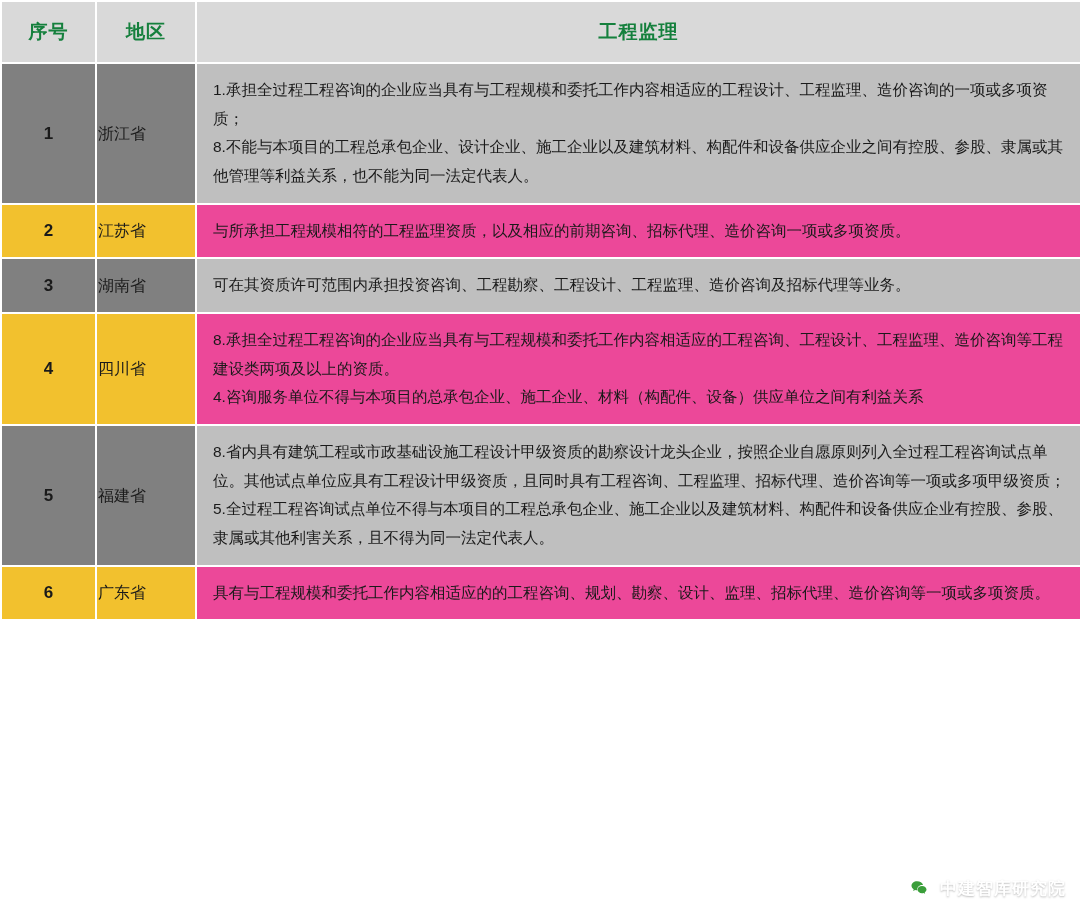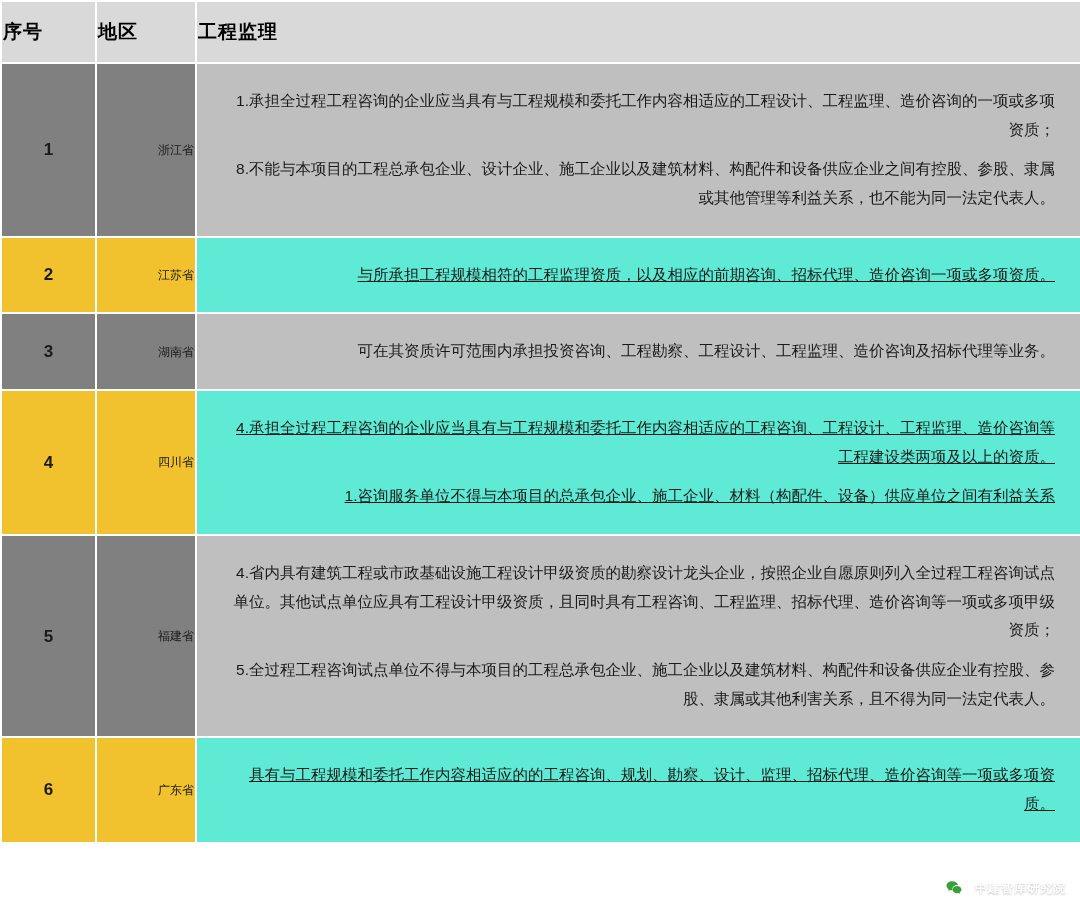--- a/index.html
+++ b/index.html
@@ -23,73 +23,72 @@
     border-collapse: collapse;
     width: 1080px;
     table-layout: fixed;
   }
   table.req-table col.c-idx { width: 95px; }
   table.req-table col.c-region { width: 100px; }
   table.req-table col.c-req { width: 885px; }
 
   thead th {
     background: #d9d9d9;
-    color: #000000;
+    color: #15803d;
     font-size: 19px;
     font-weight: bold;
-    text-align: left;
+    text-align: center;
     vertical-align: middle;
     height: 58px;
     border: 2px solid #ffffff;
     letter-spacing: 1px;
   }
   tbody td {
     border: 2px solid #ffffff;
     vertical-align: middle;
     font-size: 15.5px;
     line-height: 1.85;
     color: #1a1a1a;
   }
   td.idx {
     text-align: center;
     font-weight: bold;
     font-size: 17px;
     color: #1a1a1a;
   }
   td.region {
-    text-align: right;
-    font-size: 12px;
+    text-align: left;
+    font-size: 16px;
     color: #1a1a1a;
   }
   td.req {
     text-align: left;
     padding: 12px 14px 12px 16px;
   }
   td.req p {
-    margin: 11px;
-    text-align: right;
+    margin: 0;
   }
   
   tr.band-gray td.idx,
   tr.band-gray td.region { background: #808080; }
   tr.band-gray td.req { background: #bfbfbf; }
 
   tr.band-yellow td.idx,
   tr.band-yellow td.region { background: #f2c12e; }
-  tr.band-yellow td.req { background: #5eead4; text-decoration: underline; }
+  tr.band-yellow td.req { background: #ec4899; }
 
   .watermark {
     position: absolute;
     right: 14px;
     bottom: 14px;
     display: flex;
     align-items: center;
     gap: 8px;
     color: #ffffff;
-    font-size: 12px;
+    font-size: 17px;
     font-weight: bold;
     letter-spacing: 1px;
     text-shadow: 0 1px 2px rgba(0,0,0,0.25);
     pointer-events: none;
   }
   .wm-logo {
     width: 26px;
     height: 26px;
     border-radius: 50%;
     background: #ffffff;
@@ -141,30 +140,30 @@
         <td class="region">湖南省</td>
         <td class="req">
           <p>可在其资质许可范围内承担投资咨询、工程勘察、工程设计、工程监理、造价咨询及招标代理等业务。</p>
         </td>
       </tr>
 
       <tr class="band-yellow">
         <td class="idx">4</td>
         <td class="region">四川省</td>
         <td class="req">
-          <p>4.承担全过程工程咨询的企业应当具有与工程规模和委托工作内容相适应的工程咨询、工程设计、工程监理、造价咨询等工程建设类两项及以上的资质。</p>
-          <p>1.咨询服务单位不得与本项目的总承包企业、施工企业、材料（构配件、设备）供应单位之间有利益关系</p>
+          <p>8.承担全过程工程咨询的企业应当具有与工程规模和委托工作内容相适应的工程咨询、工程设计、工程监理、造价咨询等工程建设类两项及以上的资质。</p>
+          <p>4.咨询服务单位不得与本项目的总承包企业、施工企业、材料（构配件、设备）供应单位之间有利益关系</p>
         </td>
       </tr>
 
       <tr class="band-gray">
         <td class="idx">5</td>
         <td class="region">福建省</td>
         <td class="req">
-          <p>4.省内具有建筑工程或市政基础设施工程设计甲级资质的勘察设计龙头企业，按照企业自愿原则列入全过程工程咨询试点单位。其他试点单位应具有工程设计甲级资质，且同时具有工程咨询、工程监理、招标代理、造价咨询等一项或多项甲级资质；</p>
+          <p>8.省内具有建筑工程或市政基础设施工程设计甲级资质的勘察设计龙头企业，按照企业自愿原则列入全过程工程咨询试点单位。其他试点单位应具有工程设计甲级资质，且同时具有工程咨询、工程监理、招标代理、造价咨询等一项或多项甲级资质；</p>
           <p>5.全过程工程咨询试点单位不得与本项目的工程总承包企业、施工企业以及建筑材料、构配件和设备供应企业有控股、参股、隶属或其他利害关系，且不得为同一法定代表人。</p>
         </td>
       </tr>
 
       <tr class="band-yellow">
         <td class="idx">6</td>
         <td class="region">广东省</td>
         <td class="req">
           <p>具有与工程规模和委托工作内容相适应的的工程咨询、规划、勘察、设计、监理、招标代理、造价咨询等一项或多项资质。</p>
         </td>

